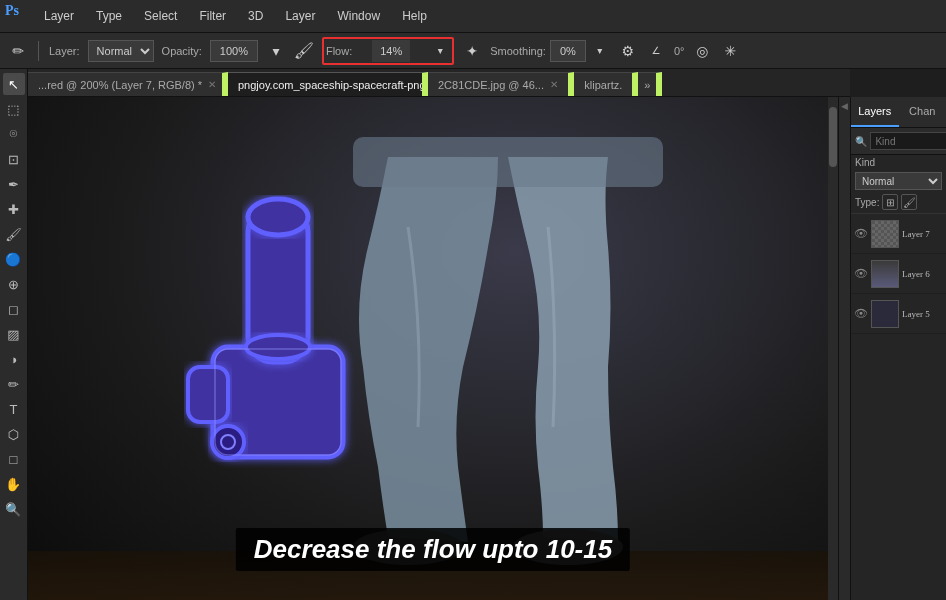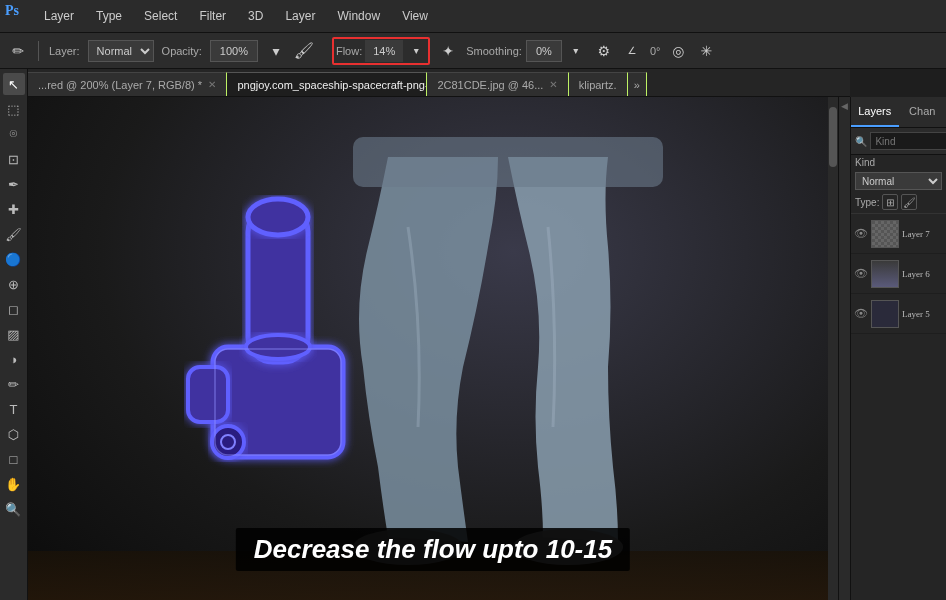--- a/index.html
+++ b/index.html
@@ -65,22 +65,21 @@
       height: 22px;
       width: 48px;
       text-align: center;
     }
     .toolbar-flow-box {
       display: flex;
       align-items: center;
       border: 2px solid #e83030;
       border-radius: 2px;
       padding: 1px 2px;
-      gap: 3px;
-      margin-left: 10px;
+      gap: 20px;
     }
     .toolbar-flow-box .toolbar-input {
       border: none;
       width: 40px;
     }
     .toolbar-icon {
       width: 20px;
       height: 20px;
       display: flex;
       align-items: center;
@@ -109,21 +108,21 @@
       display: flex;
       align-items: flex-end;
       padding: 0 0px;
       border-bottom: 1px solid #111;
     }
     .tab {
       height: 24px;
       padding: 0 10px;
       background: #2f2f2f;
       border-top: 1px solid #444;
-      border-right: 1px solid #bef264;
+      border-right: 6px solid #bef264;
       display: flex;
       align-items: center;
       gap: 6px;
       font-size: 11px;
       color: #aaa;
       cursor: pointer;
       white-space: nowrap;
       max-width: 200px;
       overflow: hidden;
     }
@@ -381,21 +380,21 @@
 <div id="menu-bar">
   <span id="ps-icon">Ps</span>
   <div style="width:20px;"></div>
   <span class="menu-item">Layer</span>
   <span class="menu-item">Type</span>
   <span class="menu-item">Select</span>
   <span class="menu-item">Filter</span>
   <span class="menu-item">3D</span>
   <span class="menu-item">Layer</span>
   <span class="menu-item">Window</span>
-  <span class="menu-item">View</span>
+  <span class="menu-item">Help</span>
 </div>
 
 <div id="toolbar">
 
   <div class="toolbar-icon">✏</div>
   <div class="toolbar-divider"></div>
   <span class="toolbar-label">Layer:</span>
   <select class="toolbar-select">
     <option>Normal</option>
   </select>

